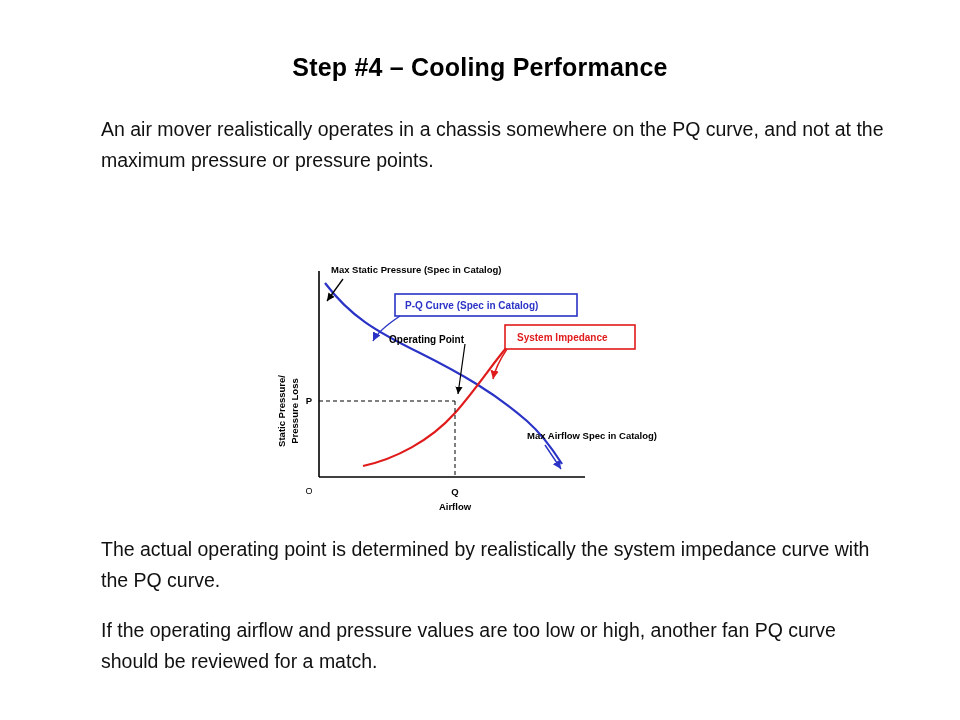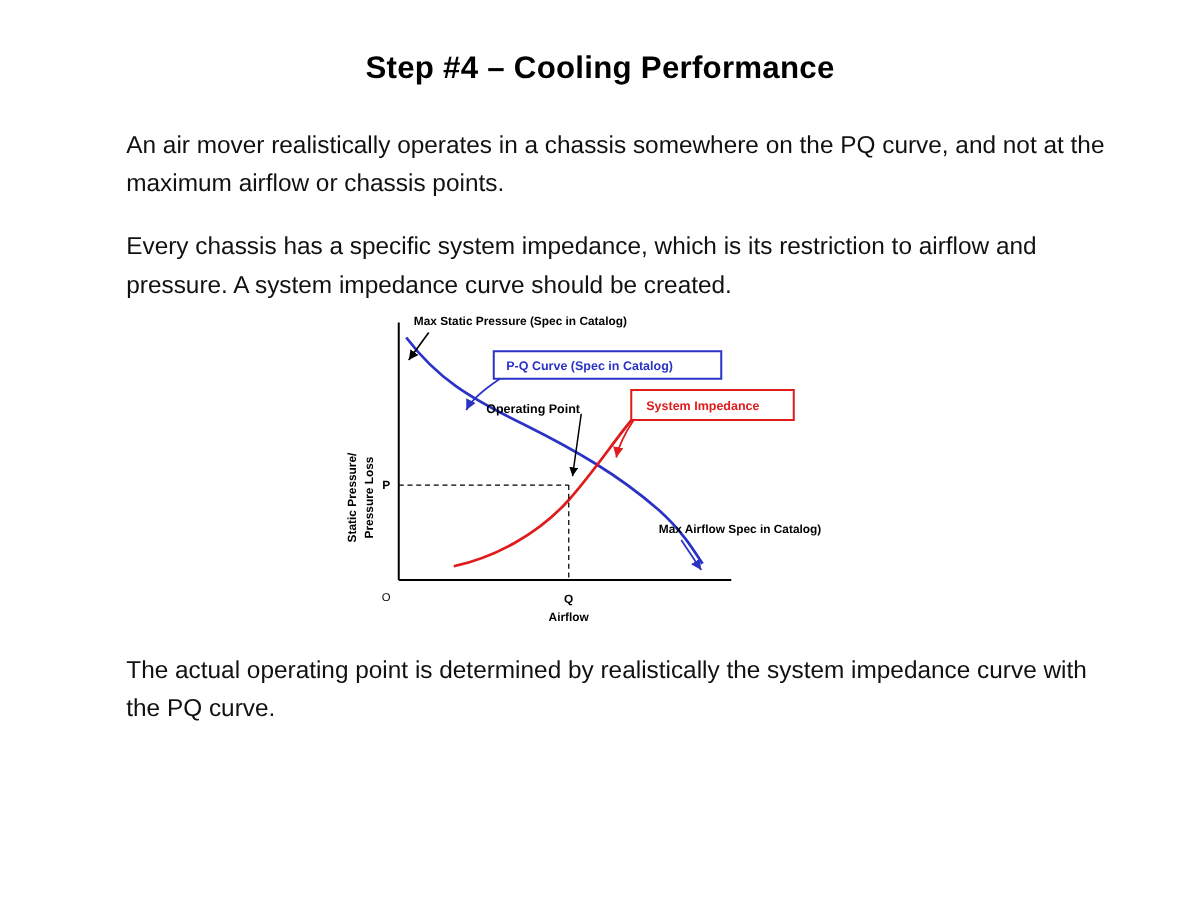--- a/index.html
+++ b/index.html
@@ -12,20 +12,21 @@
     background: #ffffff;
     font-family: "Liberation Sans", sans-serif;
     color: #000000;
     overflow: hidden;
   }
   .slide {
     position: relative;
     width: 960px;
     height: 504px;
     box-sizing: border-box;
+    margin-top: 13px;
   }
   .slide-title {
     position: absolute;
     top: 40px;
     left: 0;
     width: 960px;
     text-align: center;
     font-size: 25px;
     font-weight: bold;
     letter-spacing: 0.2px;
@@ -55,22 +56,21 @@
     display: block;
   }
 </style>
 </head>
 <body>
 
 <div class="slide">
 
   <div class="slide-title">Step #4 – Cooling Performance</div>
 
-  <div class="body-text" id="para-1">An air mover realistically operates in a chassis somewhere on the PQ curve, and not at the maximum airflow or chassis points.</div>
-  <div class="body-text" id="para-2">Every chassis has a specific system impedance, which is its restriction to airflow and pressure. A system impedance curve should be created.</div>
+  <div class="body-text" id="para-1">An air mover realistically operates in a chassis somewhere on the PQ curve, and not at the maximum pressure or pressure points.</div>
 
   <div class="figure">
     <svg width="450" height="262" viewBox="0 0 450 262" xmlns="http://www.w3.org/2000/svg">
       <defs>
         <marker id="arrowBlack" markerWidth="8" markerHeight="8" refX="6" refY="3" orient="auto">
           <path d="M0,0 L6,3 L0,6 z" fill="#000000"></path>
         </marker>
         <marker id="arrowBlue" markerWidth="8" markerHeight="8" refX="6" refY="3" orient="auto">
           <path d="M0,0 L6,3 L0,6 z" fill="#2a33c6"></path>
         </marker>
@@ -126,14 +126,15 @@
       </g>
 
       <g>
         <text x="272" y="178" font-size="9.5" font-weight="bold" font-family="Liberation Sans, sans-serif">Max Airflow Spec in Catalog)</text>
         <line x1="290" y1="184" x2="306" y2="208" stroke="#2a33c6" stroke-width="1.4" marker-end="url(#arrowBlue)"></line>
       </g>
     </svg>
   </div>
 
   <div class="body-text" id="para-3">The actual operating point is determined by realistically the system impedance curve with the PQ curve.</div>
+  <div class="body-text" id="para-4">If the operating airflow and pressure values are too low or high, another fan PQ curve should be reviewed for a match.</div>
 
 </div>
 
 </body></html>

